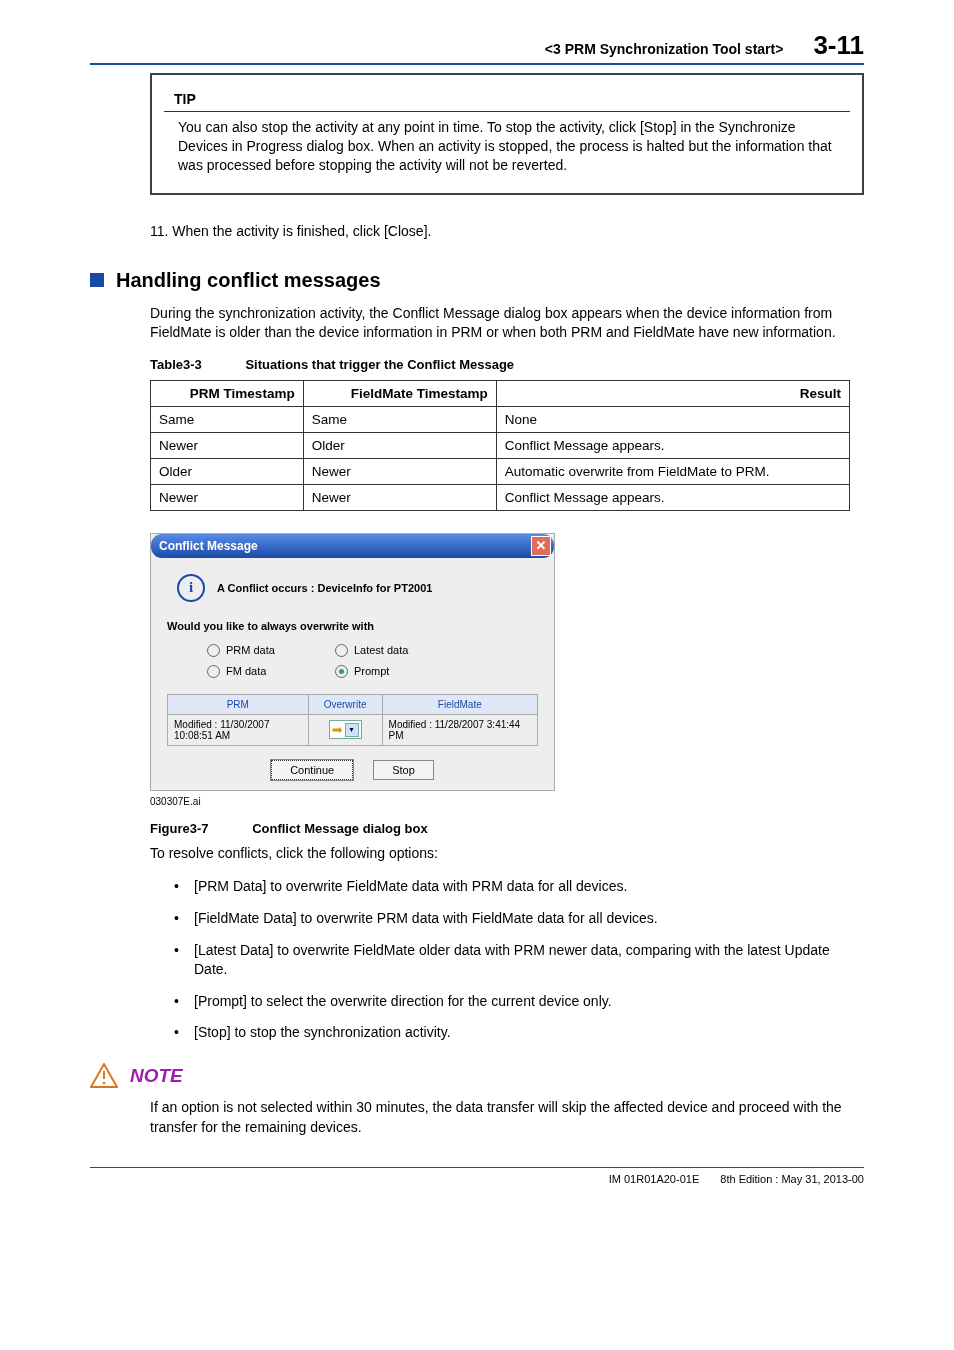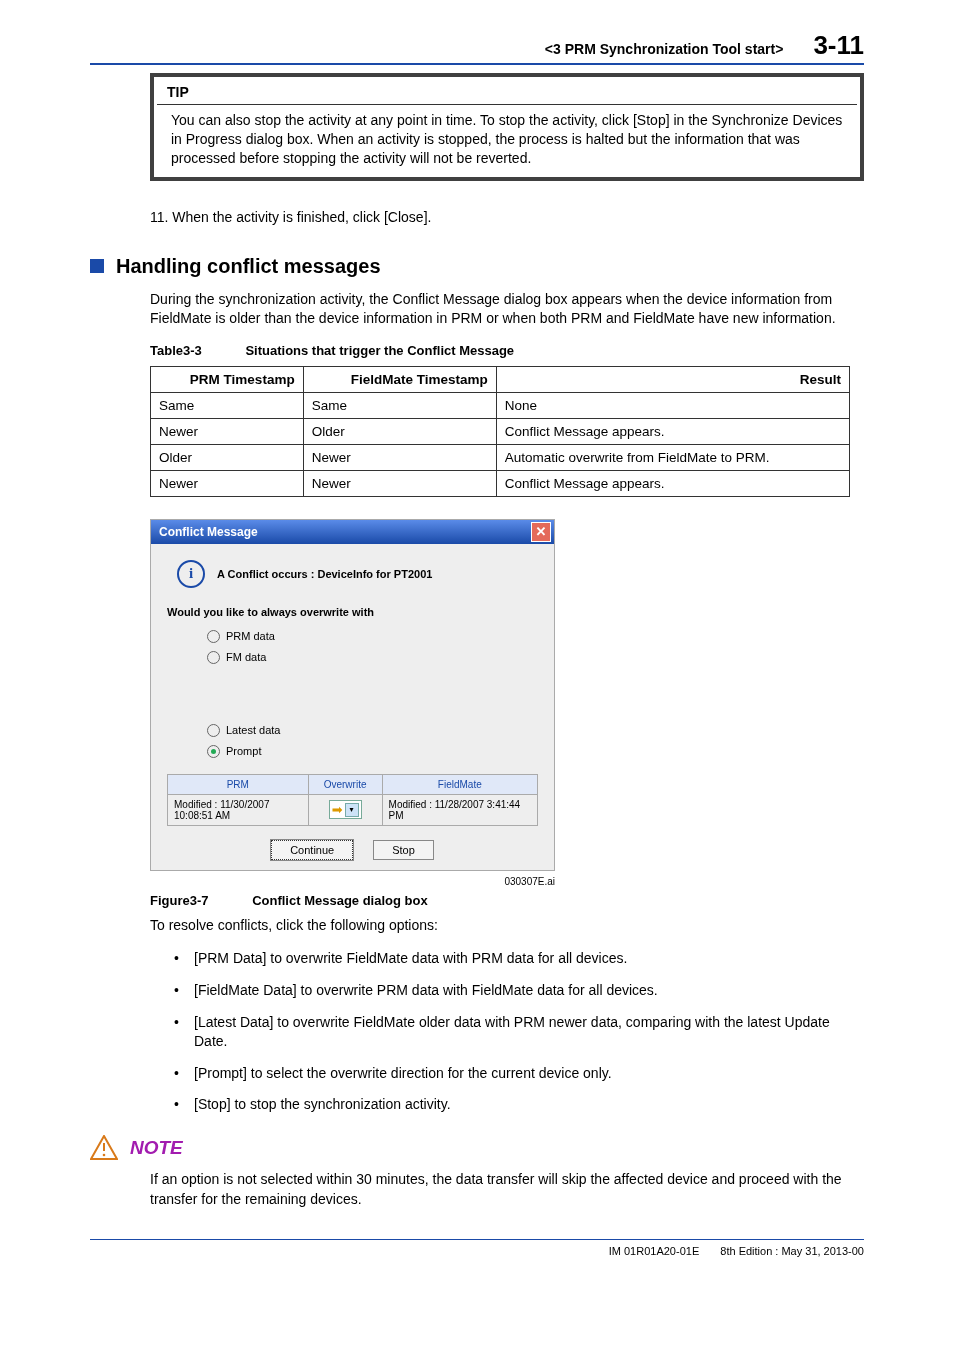--- a/index.html
+++ b/index.html
@@ -26,22 +26,22 @@
   }
   .header-title {
     font-size: 14px;
     font-weight: bold;
   }
   .header-pagenum {
     font-size: 26px;
     font-weight: bold;
   }
   .tip-box {
-    border: 4px solid #404040;
-    padding: 3px;
+    border: 2px solid #404040;
+    padding: 12px;
     margin-left: 60px;
     margin-bottom: 28px;
   }
   .tip-title {
     font-weight: bold;
     padding: 4px 10px;
     border-bottom: 1px solid #333;
   }
   .tip-body {
     padding: 6px 14px;
@@ -109,20 +109,21 @@
   }
   .dlg-titlebar {
     background: linear-gradient(to bottom, #5a8be8, #1a4aa8);
     color: #fff;
     display: flex;
     justify-content: space-between;
     align-items: center;
     padding: 2px 3px 2px 8px;
     font-weight: bold;
     font-size: 12px;
+    border-radius: 11px;
   }
   .dlg-close {
     width: 18px;
     height: 18px;
     background: #e46a5a;
     border: 1px solid #fff;
     display: flex;
     align-items: center;
     justify-content: center;
     font-size: 13px;
@@ -149,21 +150,20 @@
     font-weight: bold;
     font-size: 15px;
     font-family: "Times New Roman", serif;
   }
   .dlg-q { font-weight: bold; margin-bottom: 12px; }
   .dlg-opts {
     display: flex;
     gap: 60px;
     margin-left: 40px;
     margin-bottom: 16px;
-    flex-direction: column;
   }
   .dlg-opt-col { display: flex; flex-direction: column; gap: 8px; }
   .dlg-opt { display: flex; align-items: center; gap: 6px; }
   .radio {
     width: 11px; height: 11px; border-radius: 50%;
     border: 1px solid #666; display: inline-flex;
     align-items: center; justify-content: center;
   }
   .radio.checked::after {
     content: ""; width: 5px; height: 5px; border-radius: 50%;
@@ -197,24 +197,23 @@
   }
   .dlg-btn {
     border: 1px solid #888;
     background: #f4f4f4;
     padding: 3px 18px;
     font-size: 11px;
   }
   .dlg-btn.focus { border: 1px dotted #333; outline: 1px solid #888; }
   .fig-ref {
     margin-left: 60px;
-    text-align: right;
     width: 405px;
     font-size: 10px;
-    margin-bottom: 6px;
+    margin-bottom: 14px;
   }
   ul.bullets {
     margin: 0 0 20px 84px;
     padding: 0;
     list-style: none;
   }
   ul.bullets li {
     position: relative;
     padding-left: 20px;
     margin-bottom: 12px;

